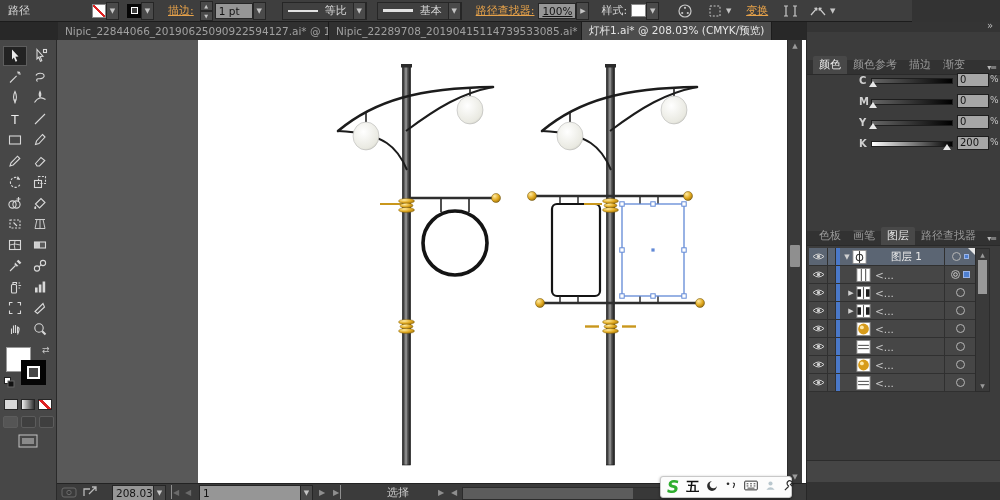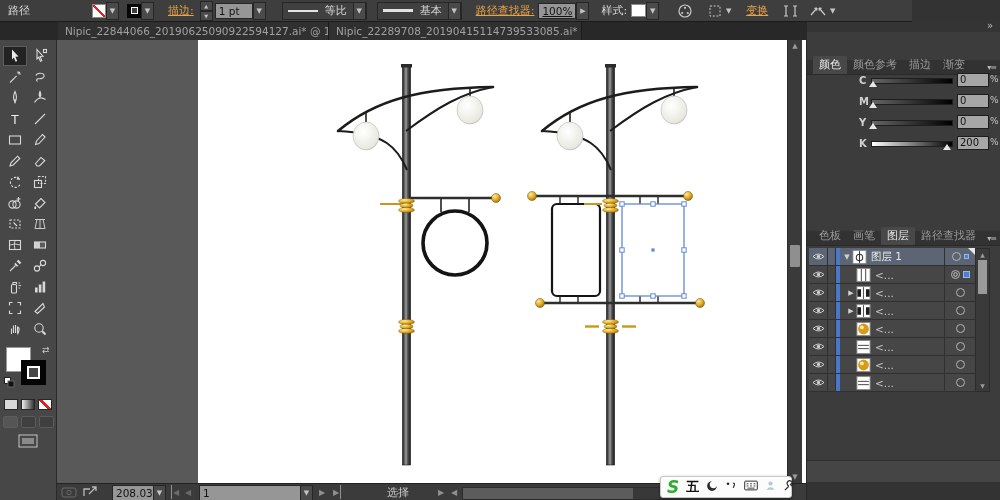--- a/index.html
+++ b/index.html
@@ -91,21 +91,21 @@
   
   .lrow{display:flex;align-items:center;height:18px;background:#464646;border-bottom:1px solid #303030;box-sizing:border-box;}
   .lrow.selected{background:#5b6573;}
   .lcell{height:100%;display:flex;align-items:center;justify-content:center;box-sizing:border-box;}
   .lc-eye{width:19px;border-right:1px solid #303030;cursor:pointer;}
   .lc-lock{width:8px;border-right:1px solid #303030;}
   .lc-bar{width:4px;align-self:stretch;background:#4a78c8;}
   .lexp{font-size:7px;color:#d0d0d0;width:10px;text-align:center;}
   .lthumb{margin-right:4px;display:flex;}
   .llabel{flex:1;color:#c8c8c8;font-size:10.5px;white-space:nowrap;overflow:hidden;}
-  .lrow.selected .llabel{color:#e8e8e8;}
+  .lrow.selected .llabel{color:#e8e8e8;margin-left:20px;}
   .lright{position:relative;width:30px;height:100%;border-left:1px solid #303030;display:flex;align-items:center;justify-content:center;gap:2px;}
   .lsq{background:#4e7fd0;border:1px solid #9ab4e8;box-sizing:border-box;}
   .lcorner{position:absolute;right:0;top:0;width:0;height:0;border-top:7px solid #e8e8e8;border-left:7px solid transparent;}
   #lscroll{position:absolute;left:168px;top:248px;width:15px;height:144px;background:#3a3a3a;border:1px solid #2c2c2c;box-sizing:border-box;}
   #lthumbbar{position:absolute;left:2px;top:11px;width:9px;height:34px;background:#9a9a9a;}
   #lscroll .arr{position:absolute;left:0;width:13px;text-align:center;font-size:6px;color:#9a9a9a;}
 </style>
 </head>
 <body>
 
@@ -177,20 +177,24 @@
   </div>
 
   <div id="tabbar">
     <div style="width:58px;flex:none;background:#282828;"></div>
     <div class="tab" style="width:256px;">
       <span>Nipic_22844066_20190625090922594127.ai* @ 10_</span>
 
     </div>
     <div class="tab" style="width:238px;">
       <span>Nipic_22289708_20190415114739533085.ai* @ 21_</span>
+
+    </div>
+    <div class="tab active" style="width:175px;">
+      <span>灯杆1.ai* @ 208.03% (CMYK/预览)</span>
 
     </div>
   </div>
 
   <div id="toolbar">
     <div id="toolbar-grid">
         <div class="tool active">
           <svg width="16" height="16" viewBox="0 0 16 16">
             <path d="M5 1.5 L11.5 8.5 L8.4 8.8 L10.2 13 L8.6 13.7 L6.9 9.6 L5 11.5 Z" fill="#ececec"></path>
           </svg>

